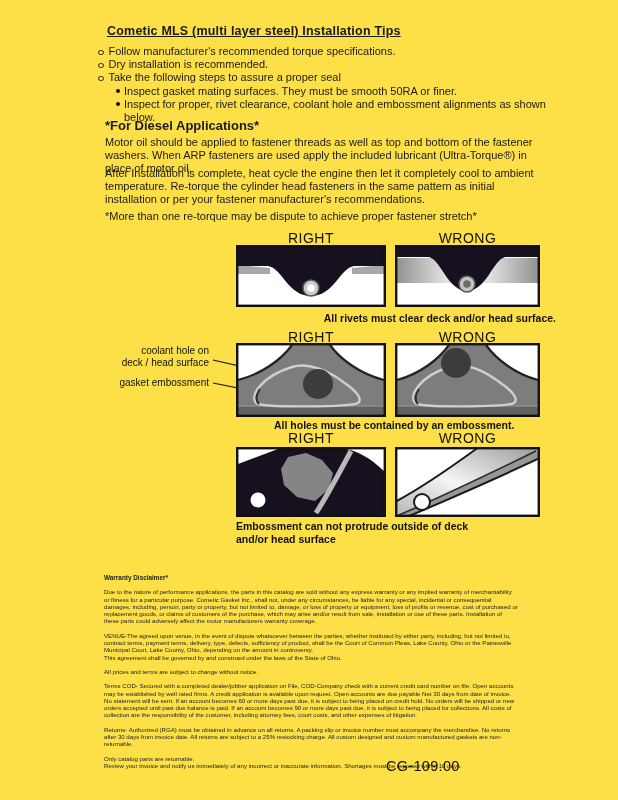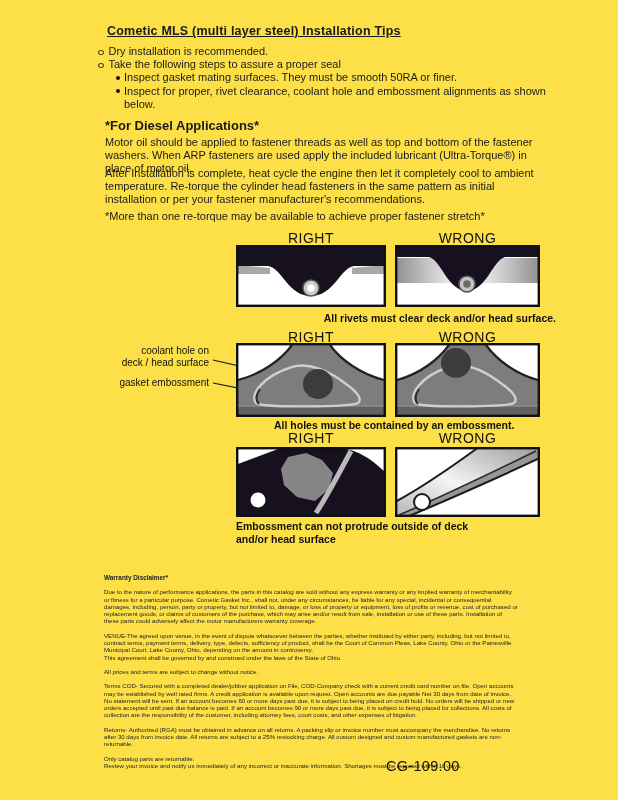--- a/index.html
+++ b/index.html
@@ -27,40 +27,44 @@
 </head>
 <body>
 
 <div class="page">
 
   <div class="abs title" style="left:107px;top:24px;width:460px;">Cometic MLS (multi layer steel) Installation Tips</div>
 
   <div class="abs body-text" style="left:98px;top:45px;width:460px;">
     <div class="bullet-row">
       <span class="bullet-dot"></span>
+      <span>Follow manufacturer's recommended torque specifications.</span>
+    </div>
+    <div class="bullet-row">
+      <span class="bullet-dot"></span>
       <span>Dry installation is recommended.</span>
     </div>
     <div class="bullet-row">
       <span class="bullet-dot"></span>
       <span>Take the following steps to assure a proper seal</span>
     </div>
     <div class="bullet-row sub-row">
       <span class="sub-dot"></span>
       <span>Inspect gasket mating surfaces.  They must be smooth 50RA or finer.</span>
     </div>
     <div class="bullet-row sub-row">
       <span class="sub-dot"></span>
       <span>Inspect for proper, rivet clearance, coolant hole and embossment alignments as shown below.</span>
     </div>
   </div>
 
   <div class="abs body-text" style="left:105px;top:136px;width:432px;">Motor oil should be applied to fastener threads as well as top and bottom of the fastener washers. When ARP fasteners are used apply the included lubricant (Ultra-Torque®) in place of motor oil.</div>
   <div class="abs h2" style="left:105px;top:118px;width:400px;">*For Diesel Applications*</div>
   <div class="abs body-text" style="left:105px;top:167px;width:432px;">After Installation is complete, heat cycle the engine then let it completely cool to ambient temperature. Re-torque the cylinder head fasteners in the same pattern as initial installation or per your fastener manufacturer's recommendations.</div>
-  <div class="abs note" style="left:105px;top:210px;width:432px;">*More than one re-torque may be available to achieve proper fastener stretch*</div>
+  <div class="abs note" style="left:105px;top:210px;width:432px;">*More than one re-torque may be dispute to achieve proper fastener stretch*</div>
 
   <div class="abs diag-label" style="left:236px;top:230px;width:150px;">RIGHT</div>
   <div class="abs diag-label" style="left:395px;top:230px;width:145px;">WRONG</div>
 
   <div class="abs" style="left:236px;top:245px;width:150px;height:62px;">
     <svg viewBox="0 0 150 62" width="150" height="62">
       <rect width="150" height="62" fill="#ffffff"></rect>
       <polygon points="2,20 34,23 34,29 2,29" fill="#a8a8a8"></polygon>
       <polygon points="116,23 148,20 148,29 116,29" fill="#a8a8a8"></polygon>
       <path d="M0,0 H150 V21 H118 C104,23 98,51 75,51 C52,51 46,23 32,21 H0 Z" fill="#17101f"></path>

